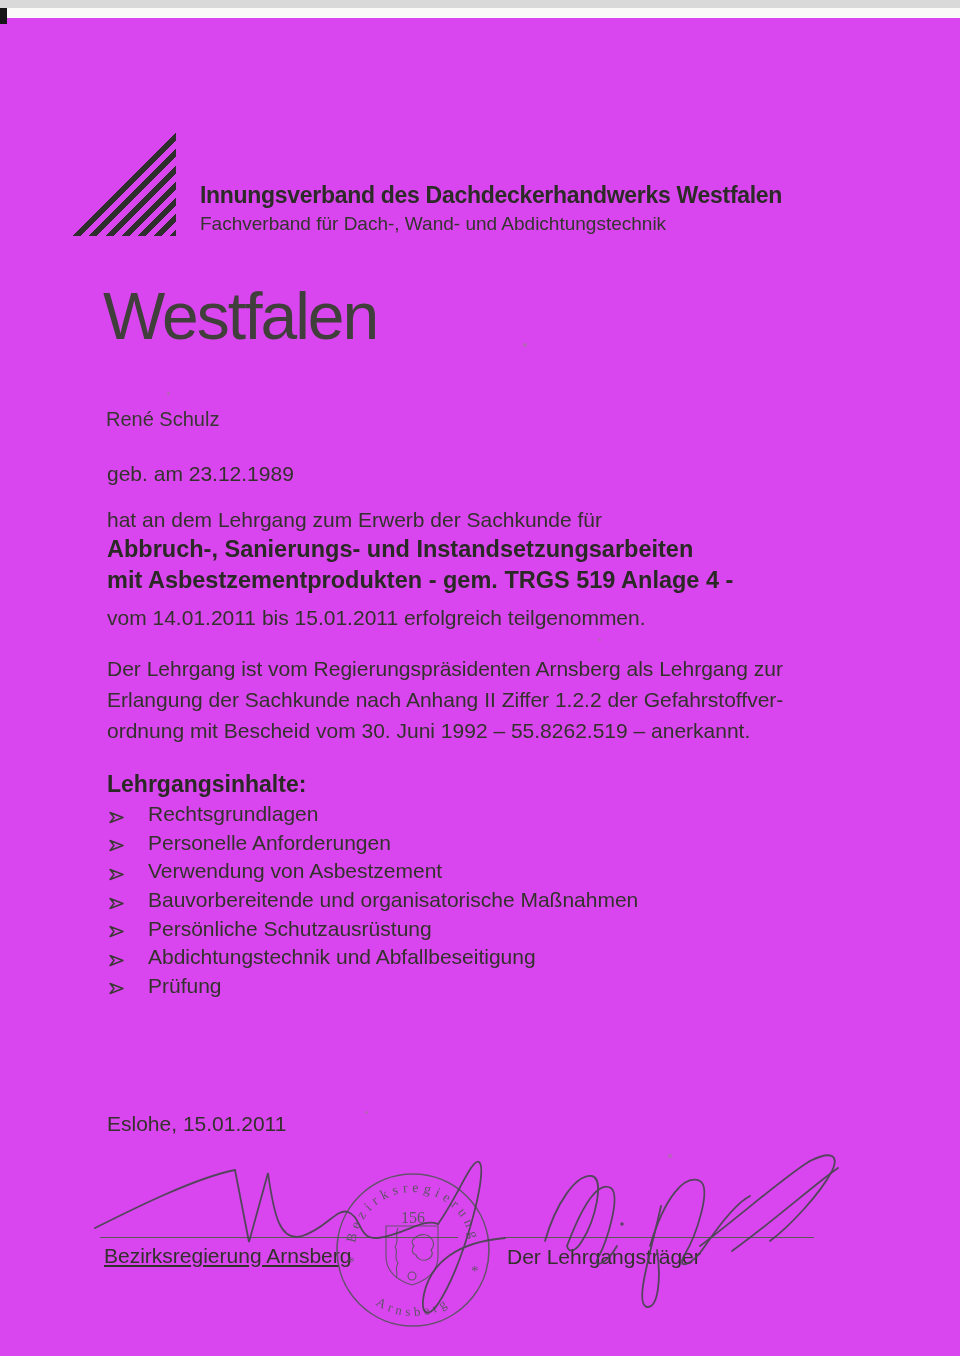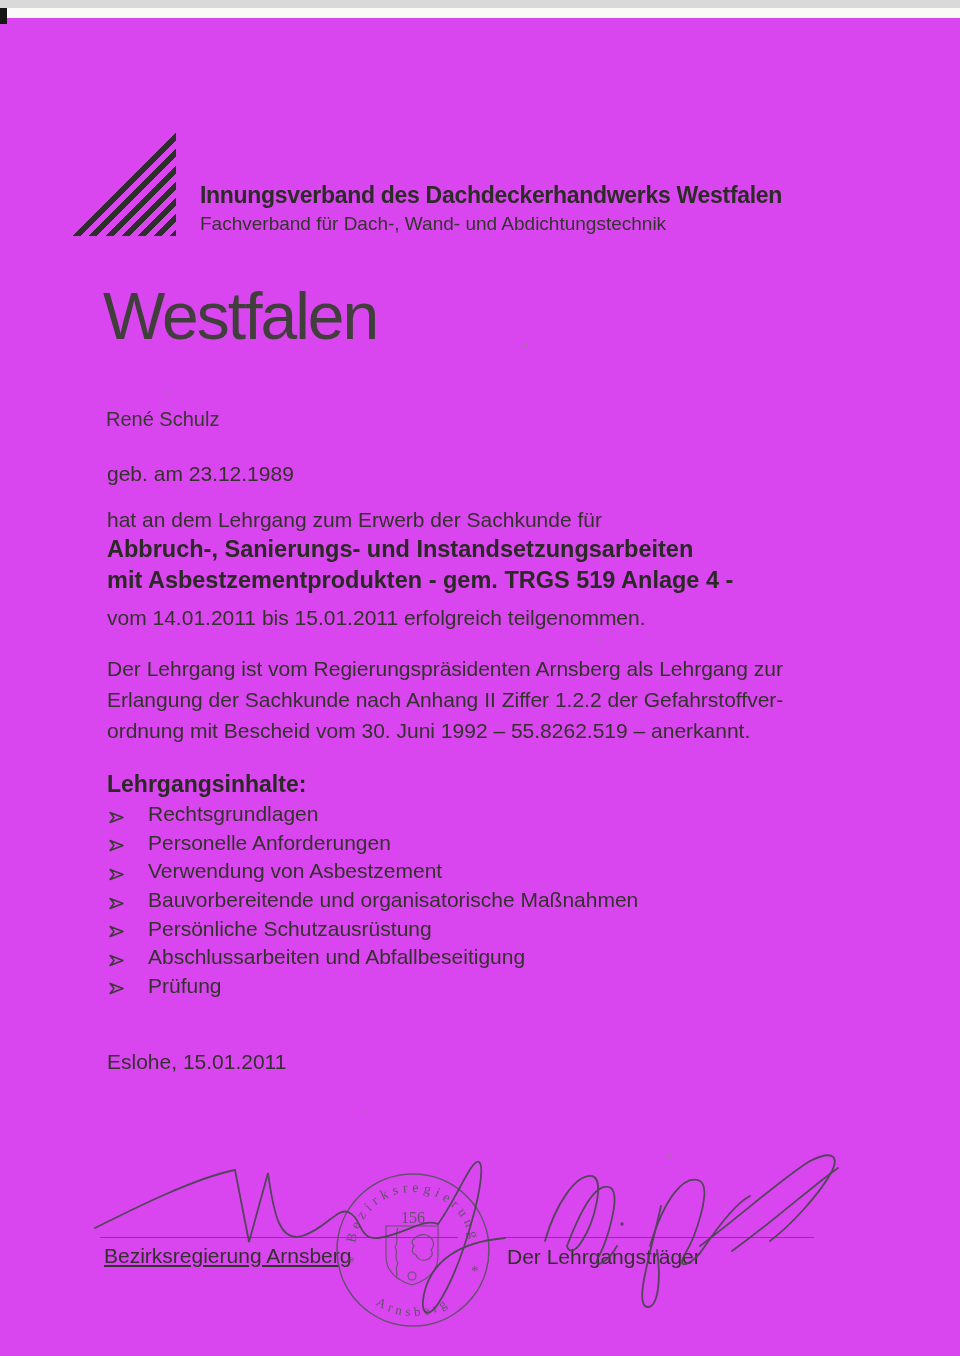--- a/index.html
+++ b/index.html
@@ -30,21 +30,21 @@
   .intro{position:absolute;left:107px;top:500px;font-size:21px;}
   .course{position:absolute;left:107px;top:526px;font-size:23.5px;font-weight:bold;line-height:31px;color:#2a2925;}
   .period{position:absolute;left:107px;top:598px;font-size:21px;}
   .recognition{position:absolute;left:107px;top:645px;font-size:21px;line-height:31px;}
   .contents-heading{position:absolute;left:107px;top:763px;font-size:23px;font-weight:bold;color:#2a2925;}
 
   .bullets{position:absolute;left:109px;top:792px;list-style:none;margin:0;padding:0;}
   .bullets li{display:flex;align-items:center;height:28.6px;font-size:21px;}
   .bullet-icon{flex:0 0 16px;margin-top:6px;margin-right:23px;}
 
-  .place-date{position:absolute;left:107px;top:1042px;font-size:21px;}
+  .place-date{position:absolute;left:107px;top:1104px;font-size:21px;}
 
   .sig-line{position:absolute;top:1229px;height:0;border-top:1.4px solid #5a5952;}
   .sig-line.left{left:100px;width:358px;}
   .sig-line.right{left:504px;width:310px;}
   .sig-label{position:absolute;font-size:21px;color:#33312c;}
   .sig-label.left{left:104px;top:1236px;text-decoration:underline;}
   .sig-label.right{left:507px;top:1237px;}
 
   .sig-svg{position:absolute;}
   .sig-svg.left{left:80px;top:1138px;}
@@ -110,21 +110,21 @@
     <li>
         <svg class="bullet-icon" width="16" height="13" viewBox="0 0 16 13">
           <path d="M1 1.5 L14 6.5 L1 11.5 L5 6.5 Z" fill="none" stroke="#3b3934" stroke-width="1.4" stroke-linejoin="round"></path>
         </svg>
         <span>Persönliche Schutzausrüstung</span>
       </li>
     <li>
         <svg class="bullet-icon" width="16" height="13" viewBox="0 0 16 13">
           <path d="M1 1.5 L14 6.5 L1 11.5 L5 6.5 Z" fill="none" stroke="#3b3934" stroke-width="1.4" stroke-linejoin="round"></path>
         </svg>
-        <span>Abschlussarbeiten und Abfallbeseitigung</span>
+        <span>Abdichtungstechnik und Abfallbeseitigung</span>
       </li>
     <li>
         <svg class="bullet-icon" width="16" height="13" viewBox="0 0 16 13">
           <path d="M1 1.5 L14 6.5 L1 11.5 L5 6.5 Z" fill="none" stroke="#3b3934" stroke-width="1.4" stroke-linejoin="round"></path>
         </svg>
         <span>Prüfung</span>
       </li>
   </ul>
 
   <div class="place-date">Eslohe, 15.01.2011</div>

